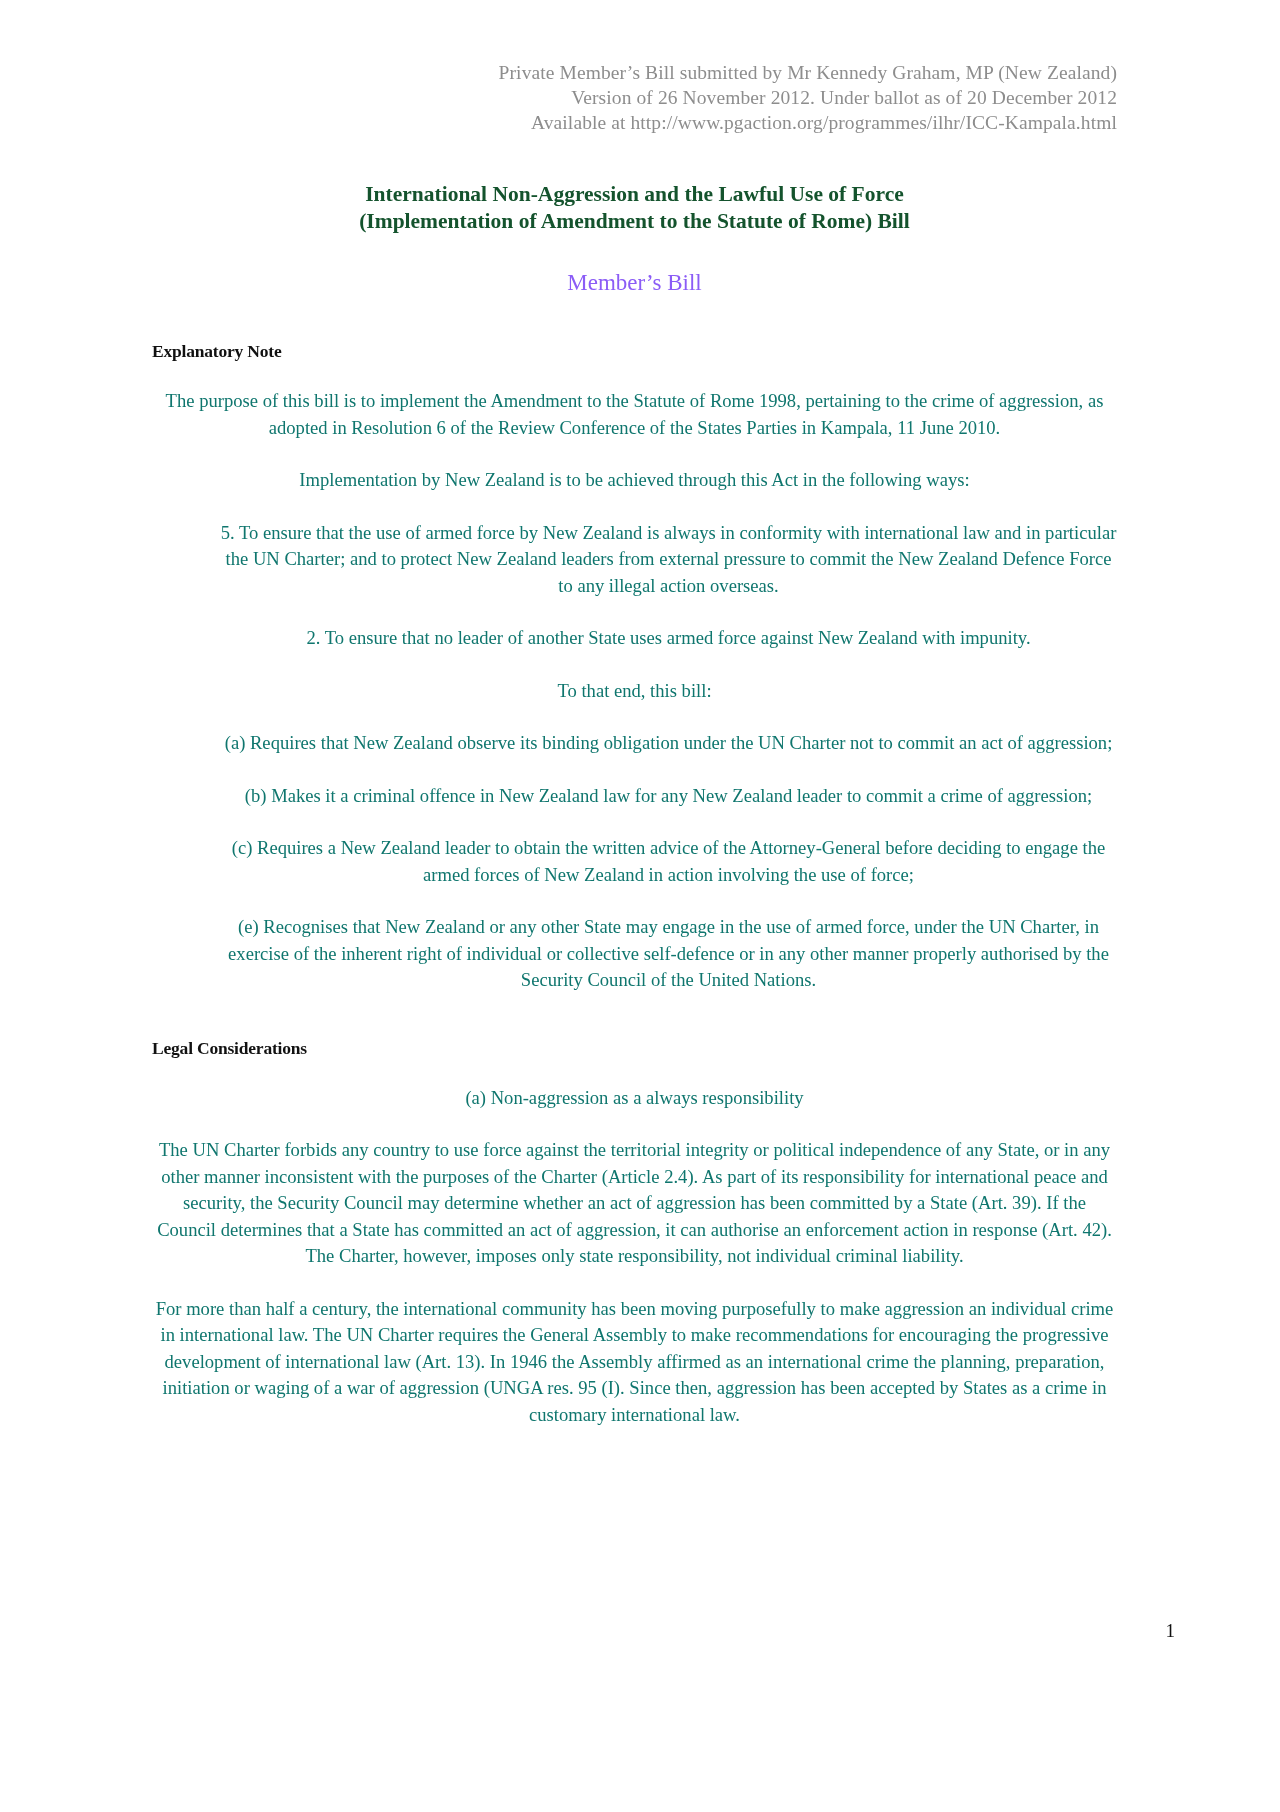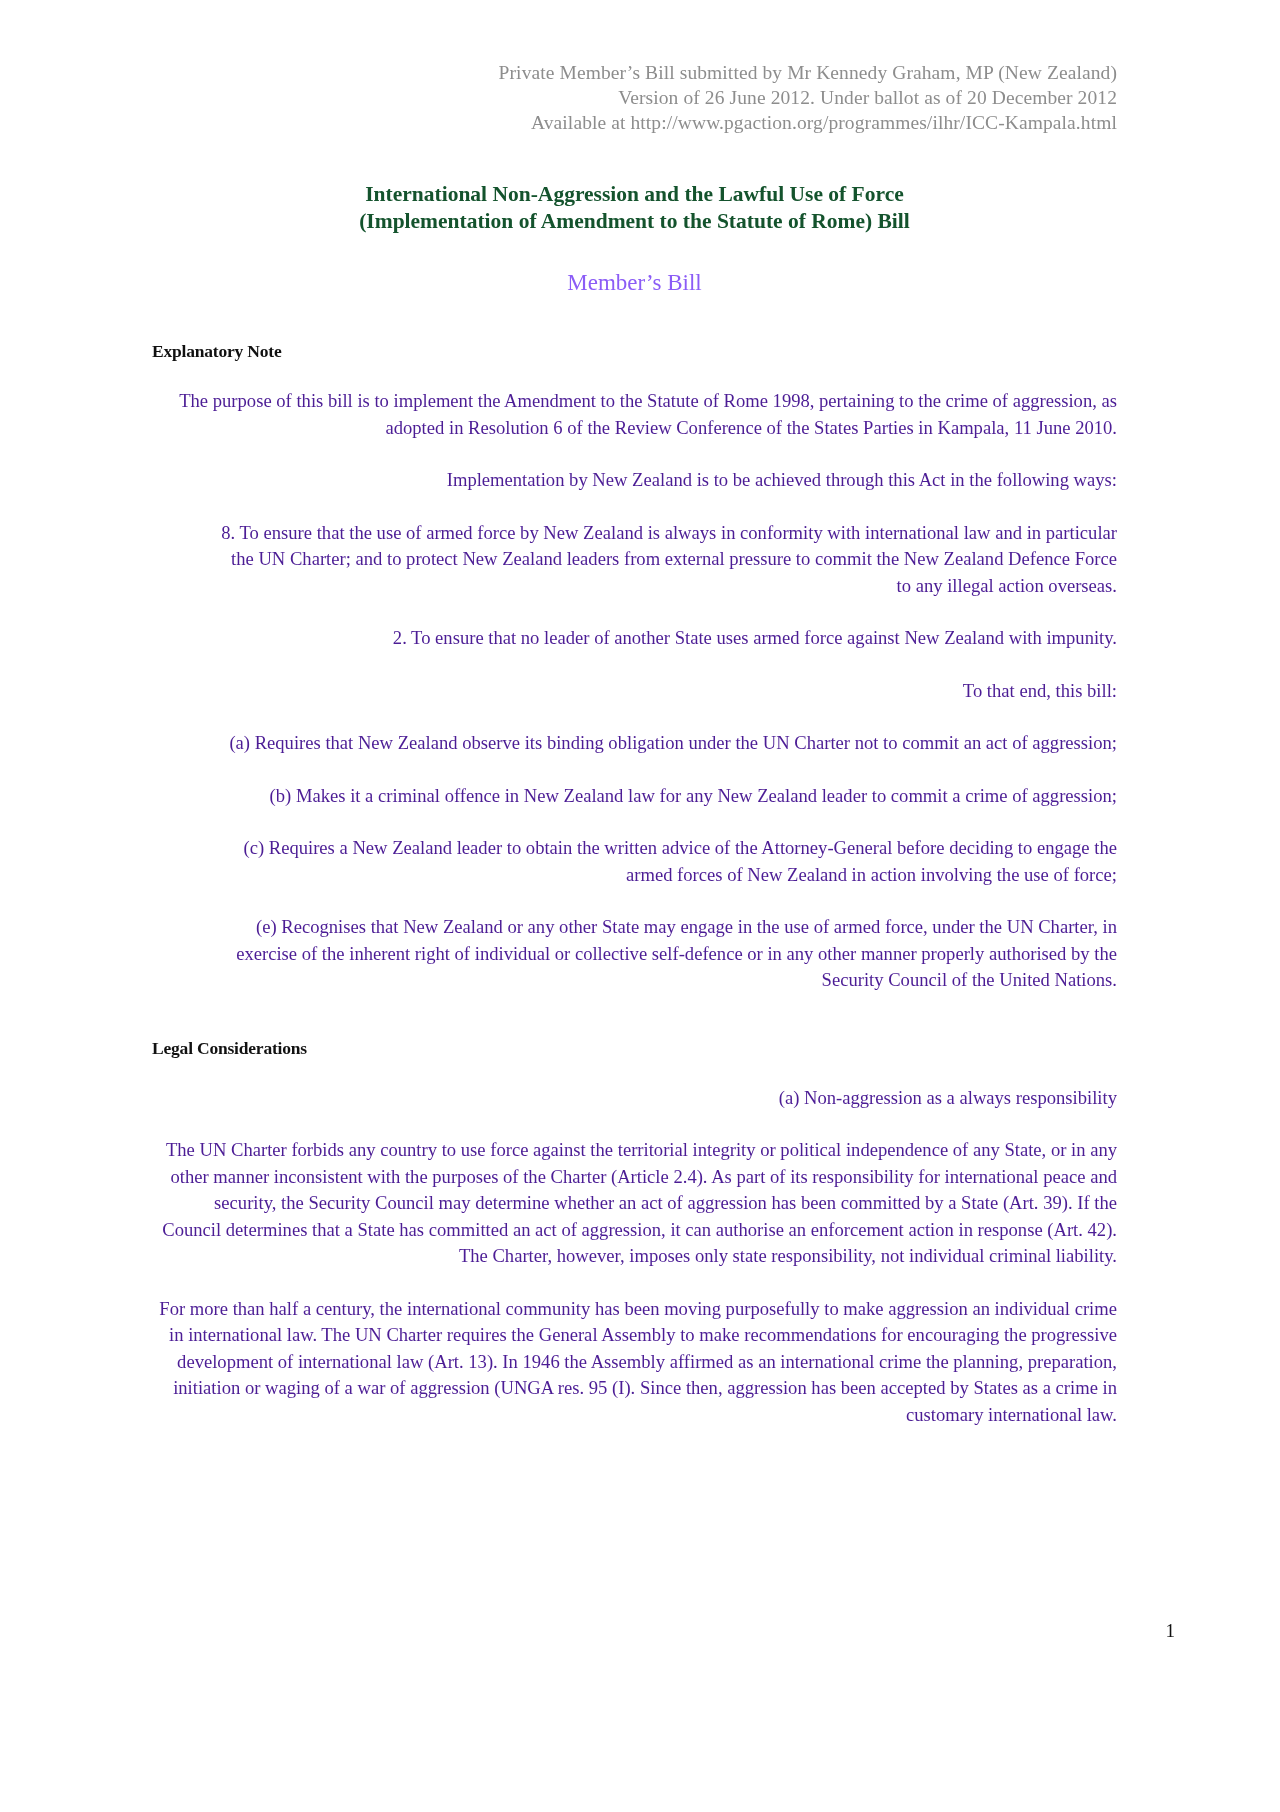--- a/index.html
+++ b/index.html
@@ -62,22 +62,22 @@
     font-weight: bold;
     font-size: 17.5px;
     line-height: 22px;
     margin-top: 43px;
     letter-spacing: -0.2px;
   }
   p.para {
     font-size: 18.6px;
     line-height: 26.5px;
     margin: 26px 0 0 0;
-    text-align: right;
-    color: #4c1d95;
+    text-align: center;
+    color: #0f766e;
   }
   p.indent {
     margin-left: 68px;
   }
 
   
   .page-number {
     position: absolute;
     right: 105px;
     top: 1620px;
@@ -87,38 +87,38 @@
 </style>
 </head>
 <body>
 
 <div id="page">
 
   <div class="content">
 
     <div class="doc-header">
       <div>Private Member’s Bill submitted by Mr Kennedy Graham, MP (New Zealand)</div>
-      <div>Version of 26 June 2012.  Under ballot as of 20 December 2012</div>
+      <div>Version of 26 November 2012.  Under ballot as of 20 December 2012</div>
       <div>Available at http://www.pgaction.org/programmes/ilhr/ICC-Kampala.html</div>
     </div>
 
     <div class="title-block">
       <div>International Non-Aggression and the Lawful Use of Force</div>
       <div>(Implementation of Amendment to the Statute of Rome) Bill</div>
     </div>
 
     <div class="subtitle-block">Member’s Bill</div>
 
     <div class="section-head">Explanatory Note</div>
 
     <p class="para">The purpose of this bill is to implement the Amendment to the Statute of Rome 1998, pertaining to the crime of aggression, as adopted in Resolution 6 of the Review Conference of the States Parties in Kampala, 11 June 2010.</p>
 
     <p class="para">Implementation by New Zealand is to be achieved through this Act in the following ways:</p>
 
-    <p class="para indent">8. To ensure that the use of armed force by New Zealand is always in conformity with international law and in particular the UN Charter; and to protect New Zealand leaders from external pressure to commit the New Zealand Defence Force to any illegal action overseas.</p>
+    <p class="para indent">5. To ensure that the use of armed force by New Zealand is always in conformity with international law and in particular the UN Charter; and to protect New Zealand leaders from external pressure to commit the New Zealand Defence Force to any illegal action overseas.</p>
 
     <p class="para indent">2. To ensure that no leader of another State uses armed force against New Zealand with impunity.</p>
 
     <p class="para">To that end, this bill:</p>
 
     <p class="para indent">(a) Requires that New Zealand observe its binding obligation under the UN Charter not to commit an act of aggression;</p>
 
     <p class="para indent">(b) Makes it a criminal offence in New Zealand law for any New Zealand leader to commit a crime of aggression;</p>
 
     <p class="para indent">(c) Requires a New Zealand leader to obtain the written advice of the Attorney-General before deciding to engage the armed forces of New Zealand in action involving the use of force;</p>

